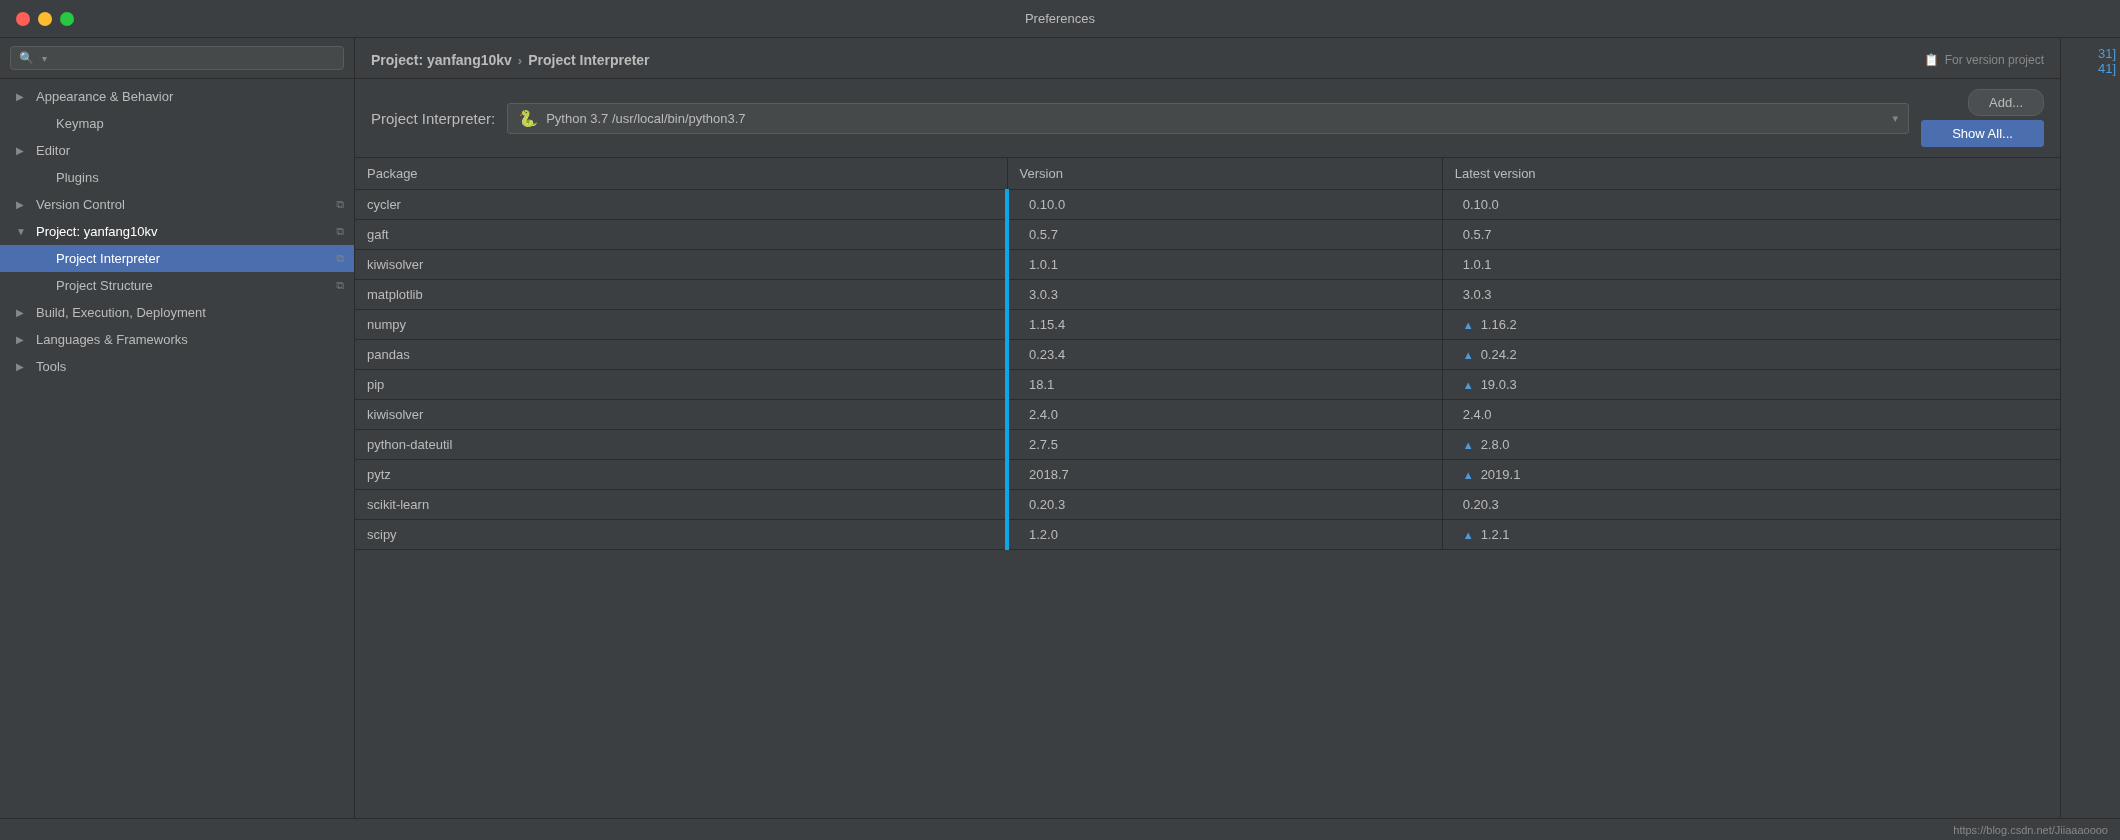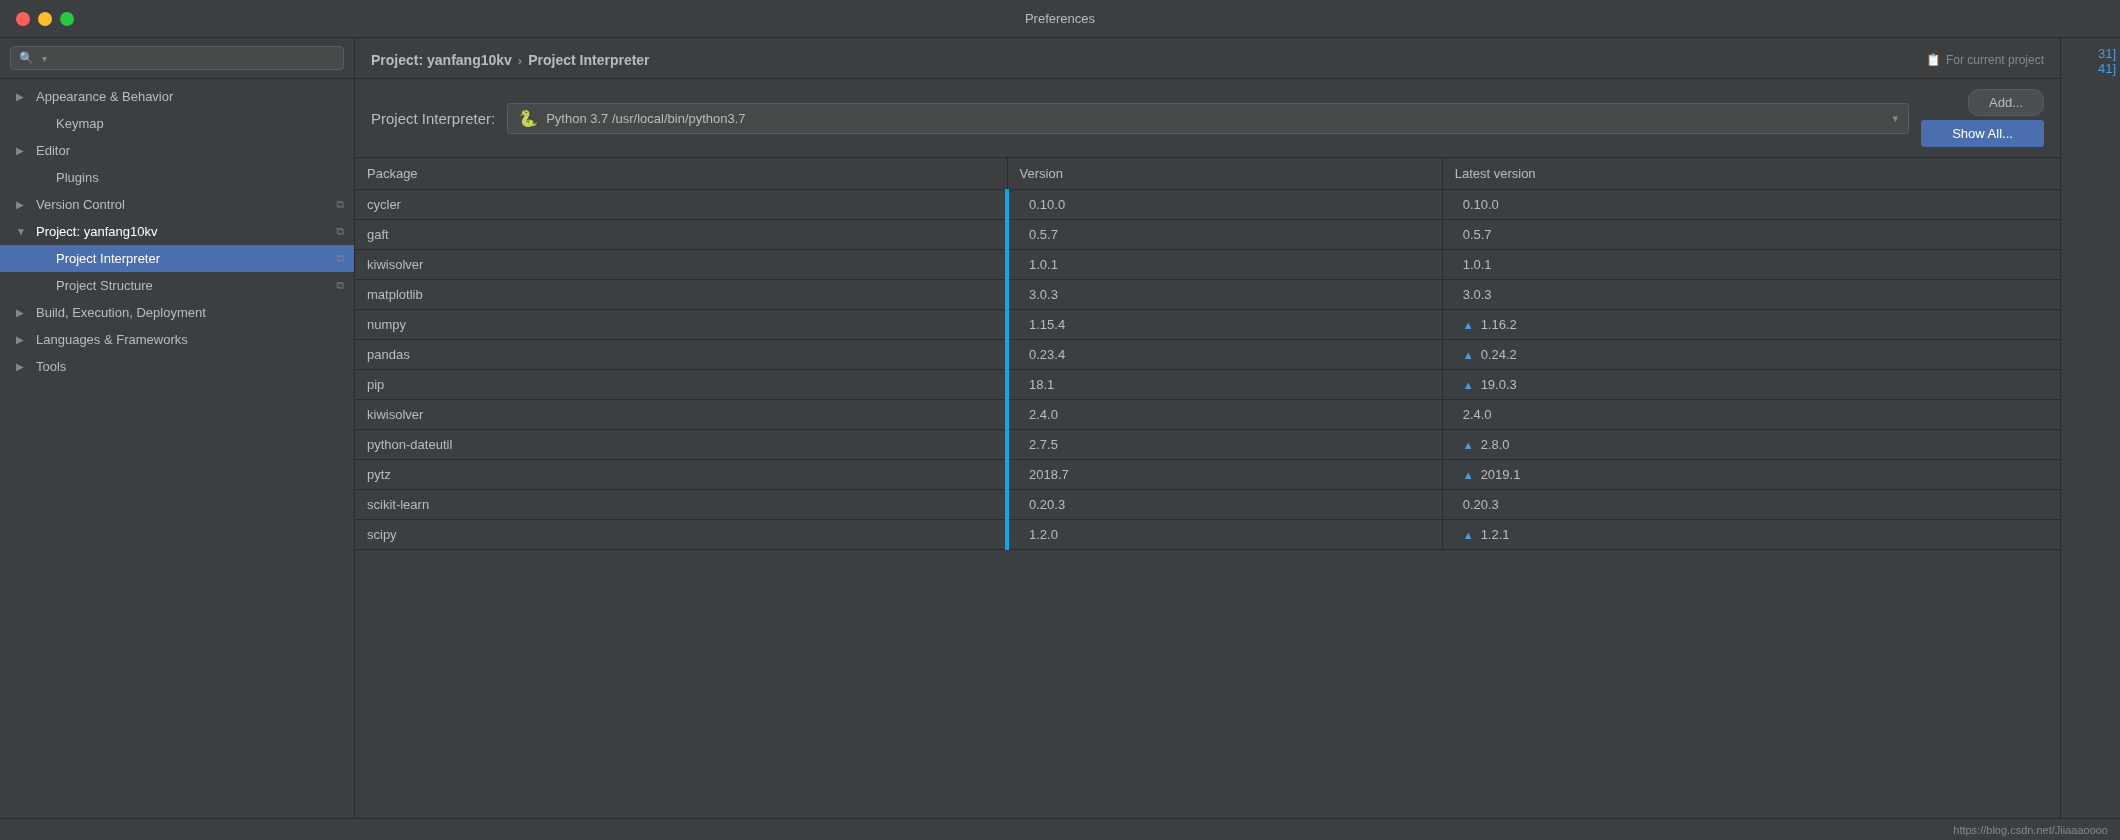--- a/index.html
+++ b/index.html
@@ -407,21 +407,21 @@
   <div class="content">
 
     <div class="content-header">
       <div class="breadcrumb">
         <span>Project: yanfang10kv</span>
         <span class="separator">›</span>
         <span class="part-active">Project Interpreter</span>
       </div>
       <div class="for-current-project">
         <span>📋</span>
-        <span>For current project</span>
+        <span>For version project</span>
       </div>
     </div>
 
     <div class="interpreter-row">
       <span class="interpreter-label">Project Interpreter:</span>
       <div class="interpreter-select">
         <span class="python-icon">🐍</span>
         <span class="select-text">Python 3.7 /usr/local/bin/python3.7</span>
         <span class="select-arrow">▾</span>
       </div>

